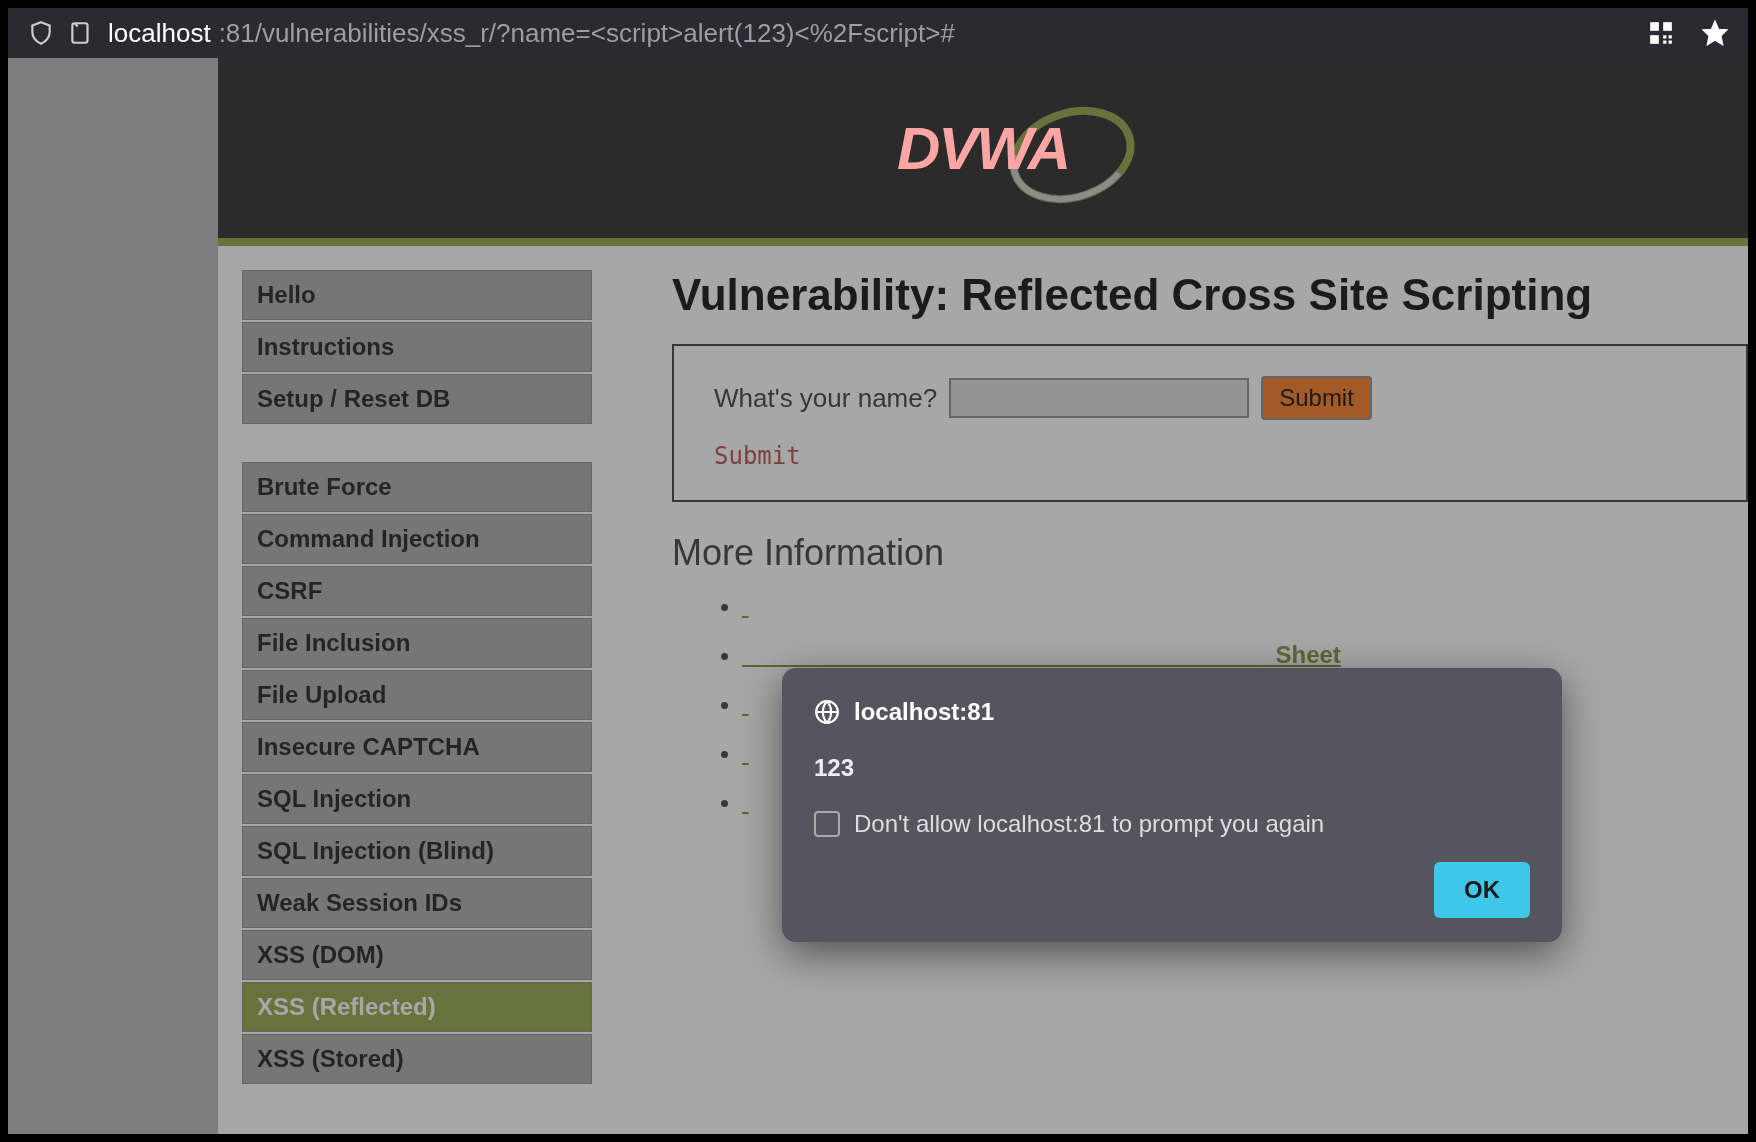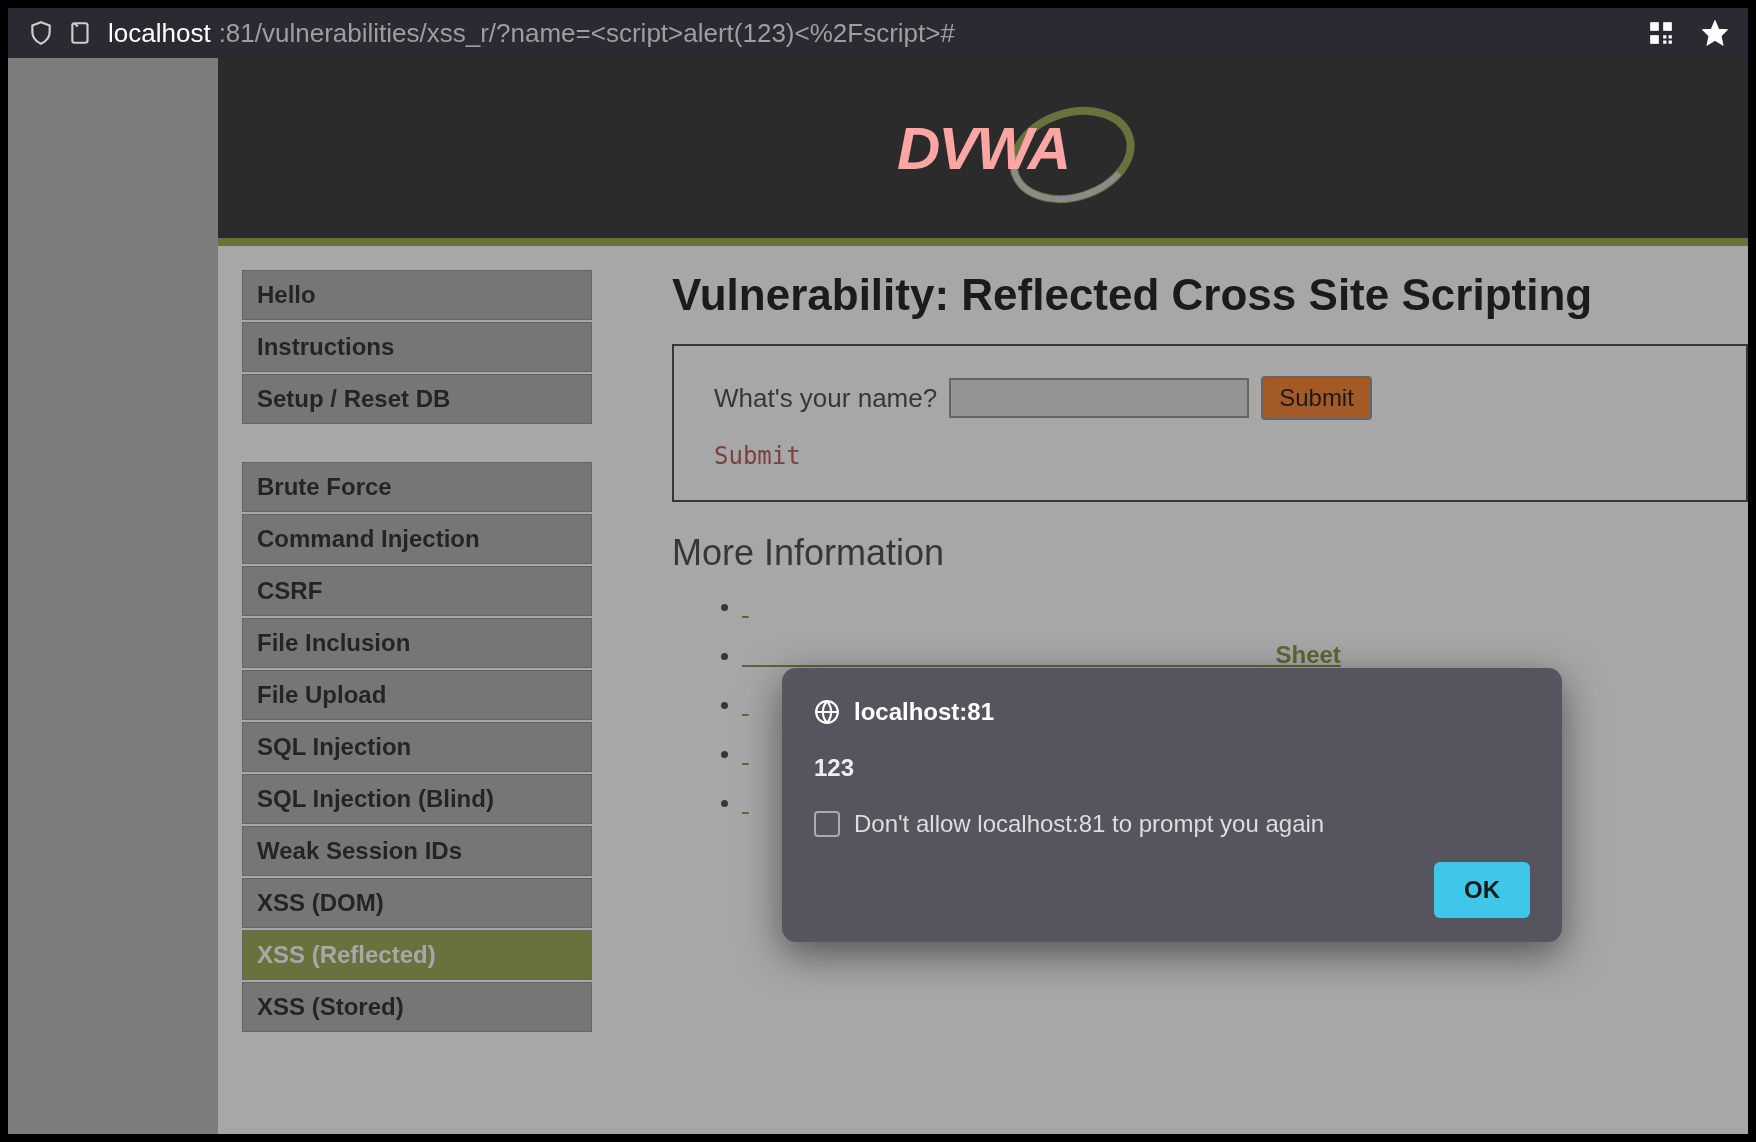--- a/index.html
+++ b/index.html
@@ -287,20 +287,21 @@
       <div class="sidebar">
         <div class="sidebar-item">Hello</div>
         <div class="sidebar-item">Instructions</div>
         <div class="sidebar-item">Setup / Reset DB</div>
         <div class="sidebar-gap"></div>
         <div class="sidebar-item">Brute Force</div>
         <div class="sidebar-item">Command Injection</div>
         <div class="sidebar-item">CSRF</div>
         <div class="sidebar-item">File Inclusion</div>
         <div class="sidebar-item">File Upload</div>
+        <div class="sidebar-item">Insecure CAPTCHA</div>
         <div class="sidebar-item">SQL Injection</div>
         <div class="sidebar-item">SQL Injection (Blind)</div>
         <div class="sidebar-item">Weak Session IDs</div>
         <div class="sidebar-item">XSS (DOM)</div>
         <div class="sidebar-item active">XSS (Reflected)</div>
         <div class="sidebar-item">XSS (Stored)</div>
       </div>
 
       <div class="main">
         <h1 class="page-title">Vulnerability: Reflected Cross Site Scripting</h1>

